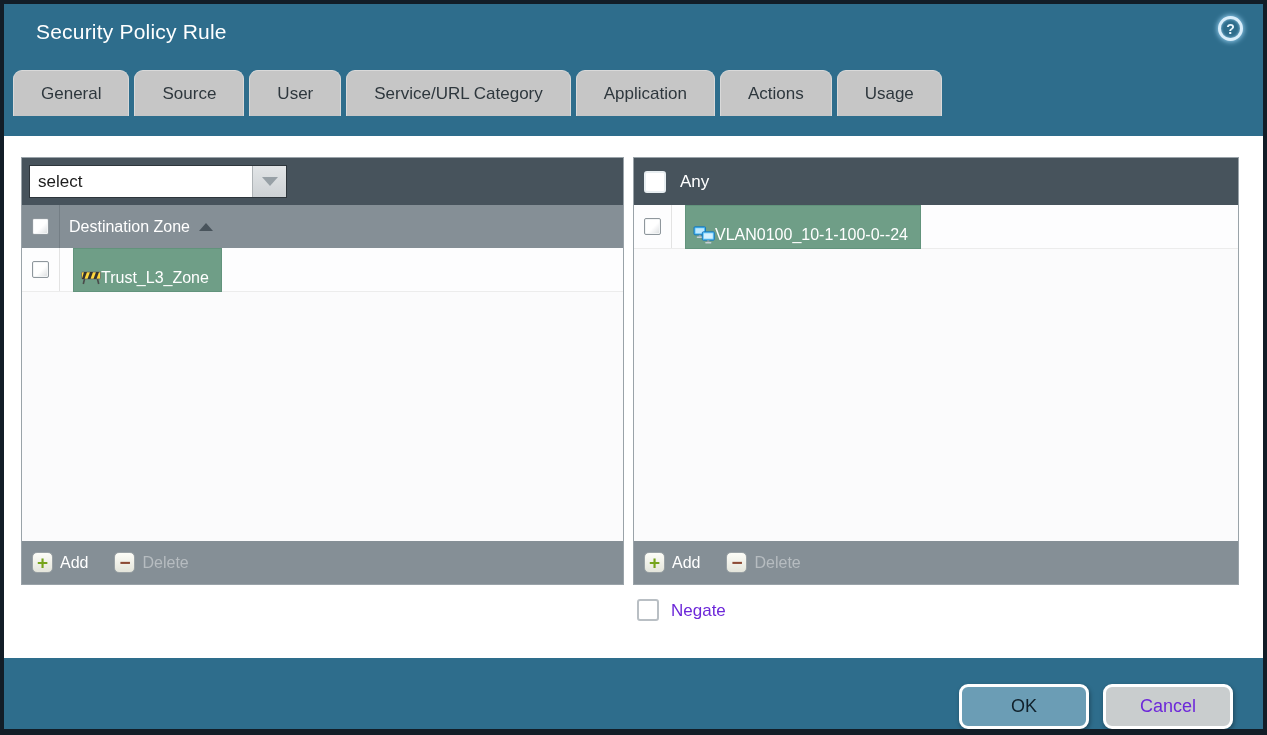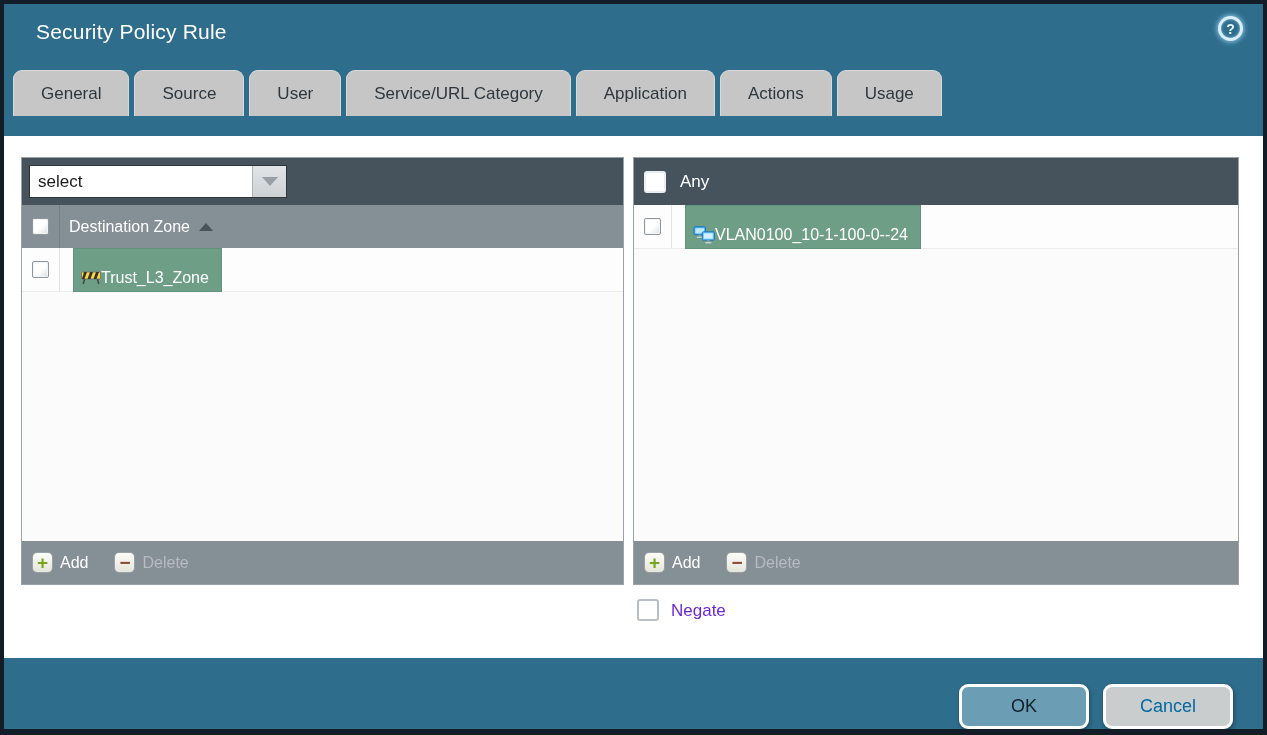--- a/index.html
+++ b/index.html
@@ -213,21 +213,21 @@
   .bottombar button {
     width: 130px; height: 45px;
     border: 3px solid #ffffff;
     border-radius: 9px;
     font-family: "Liberation Sans", sans-serif;
     font-size: 18px; color: #10202a;
     cursor: pointer;
     box-shadow: 1px 2px 4px rgba(0,0,0,0.35);
   }
   .bottombar .ok     { background: #6b9db5; }
-  .bottombar .cancel { background: #c9cdce; color: #0369a1; }
+  .bottombar .cancel { background: #c9cdce; color: #6d28d9; }
 </style>
 </head>
 <body>
 
 <div class="window">
 
   <div class="titlebar">
     <span class="title-text">Security Policy Rule</span>
     <div class="help">
       <span>?</span>

